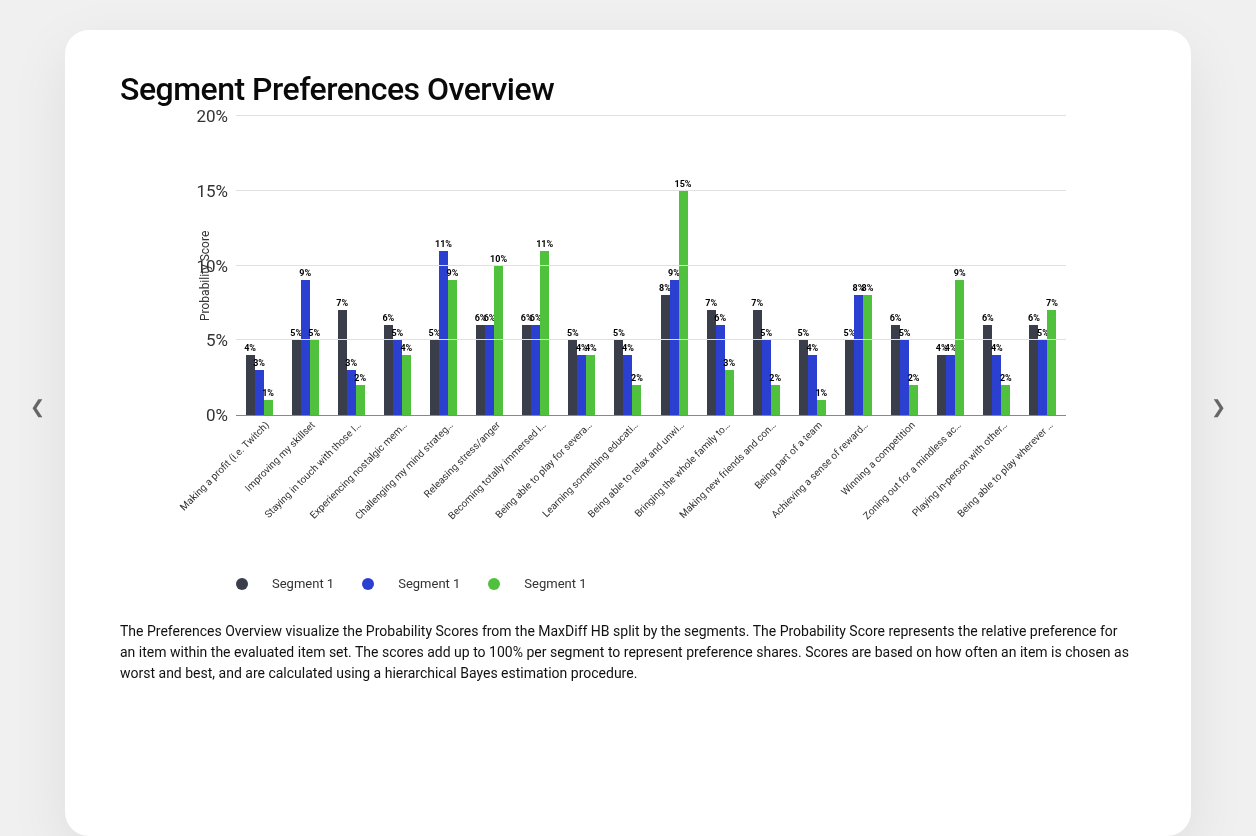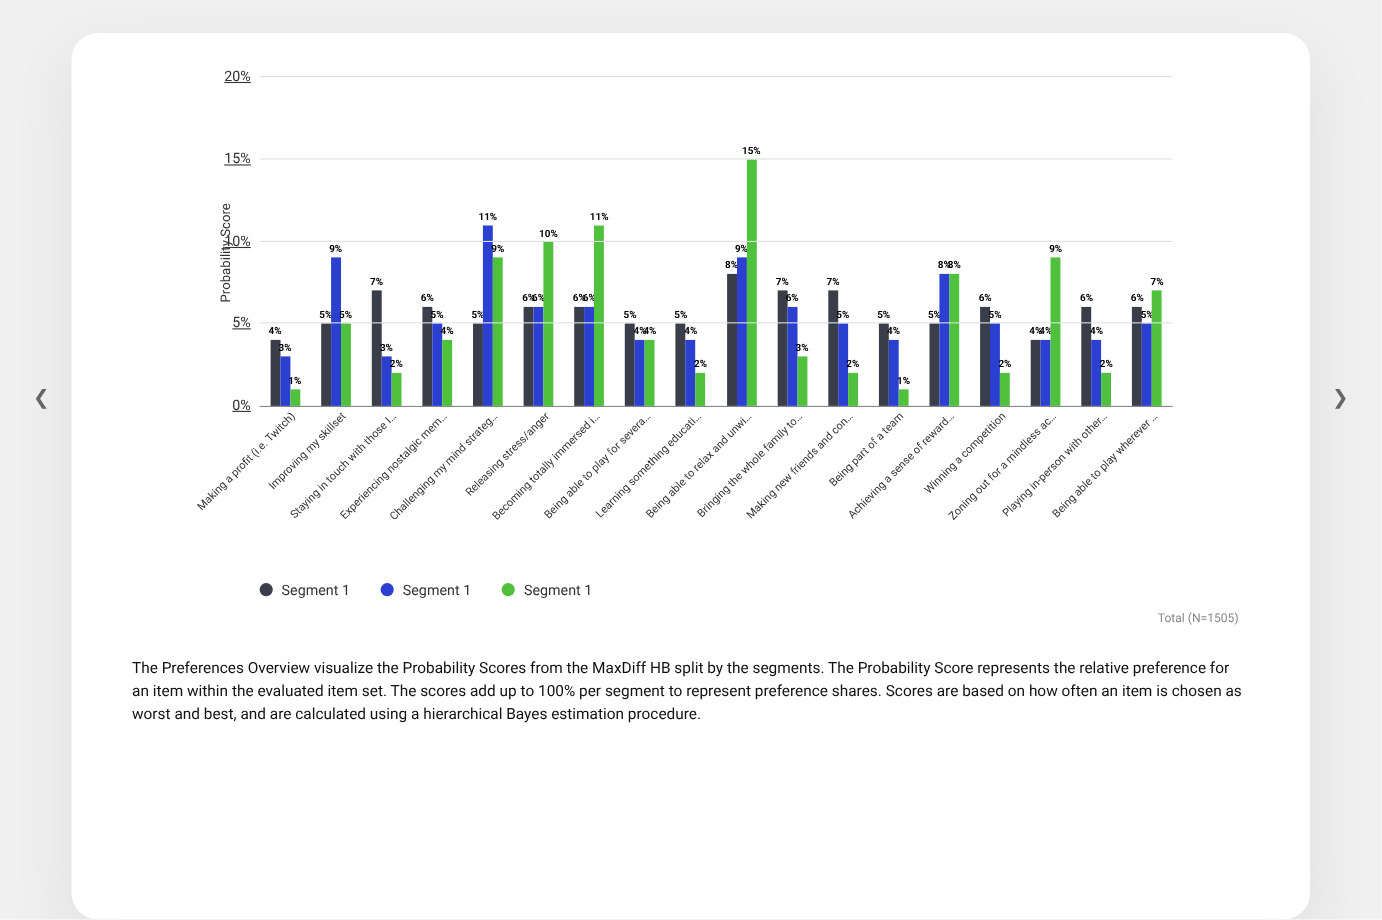--- a/index.html
+++ b/index.html
@@ -67,24 +67,23 @@
   }
   .grid-line {
     position: absolute;
     left: 0; right: 0;
     border-top: 1px solid #e0e0e0;
   }
   .tick-label {
     position: absolute;
     right: 100%;
     padding-right: 8px;
-    font-size: 13px;
+    font-size: 17px;
     color: #333;
     transform: translateY(-50%);
-    text-decoration: underline;
   }
   .bars {
     position: absolute;
     left: 0; right: 0; bottom: 0; top: 0;
     display: flex;
   }
   .group {
     flex: 1;
     display: flex;
     align-items: flex-end;
@@ -122,40 +121,41 @@
   }
   .legend {
     margin-left: 116px;
     margin-top: 160px;
     display: flex;
     gap: 28px;
     font-size: 13px;
     color: #333;
     align-items: center;
   }
-  .legend-item { display: flex; gap: 8px; }
+  .legend-item { display: flex; align-items: center; gap: 24px; }
   .swatch { width: 12px; height: 12px; border-radius: 50%; }
   .total-n {
     text-align: right;
     font-size: 11px;
     color: #888;
     margin-top: 10px;
     margin-right: 10px;
   }
   .desc {
     font-size: 14px;
     line-height: 1.5;
     color: #111;
     margin-top: 30px;
   }
 </style>
 </head>
 <body>
 
 <div class="card">
+  <h1 class="title">Segment Preferences Overview</h1>
 
   <div class="chart-wrap">
     <div class="nav-arrow nav-left">❮</div>
     <div class="nav-arrow nav-right">❯</div>
 
     <div class="ylabel">Probability Score</div>
 
     <div class="plot-area" id="plot">
       <div class="bars" id="bars">
           <div class="group">
@@ -395,15 +395,14 @@
       </div>
       <div class="legend-item">
         <div class="swatch" style="background: rgb(43, 63, 209);"></div>
         <span>Segment 1</span>
       </div>
       <div class="legend-item">
         <div class="swatch" style="background: rgb(79, 193, 60);"></div>
         <span>Segment 1</span>
       </div>
     </div>
-  <div class="total-n">Total (N=1505)</div>
   <p class="desc">The Preferences Overview visualize the Probability Scores from the MaxDiff HB split by the segments. The Probability Score represents the relative preference for an item within the evaluated item set. The scores add up to 100% per segment to represent preference shares. Scores are based on how often an item is chosen as worst and best, and are calculated using a hierarchical Bayes estimation procedure.</p>
 </div>
 
 </body></html>

